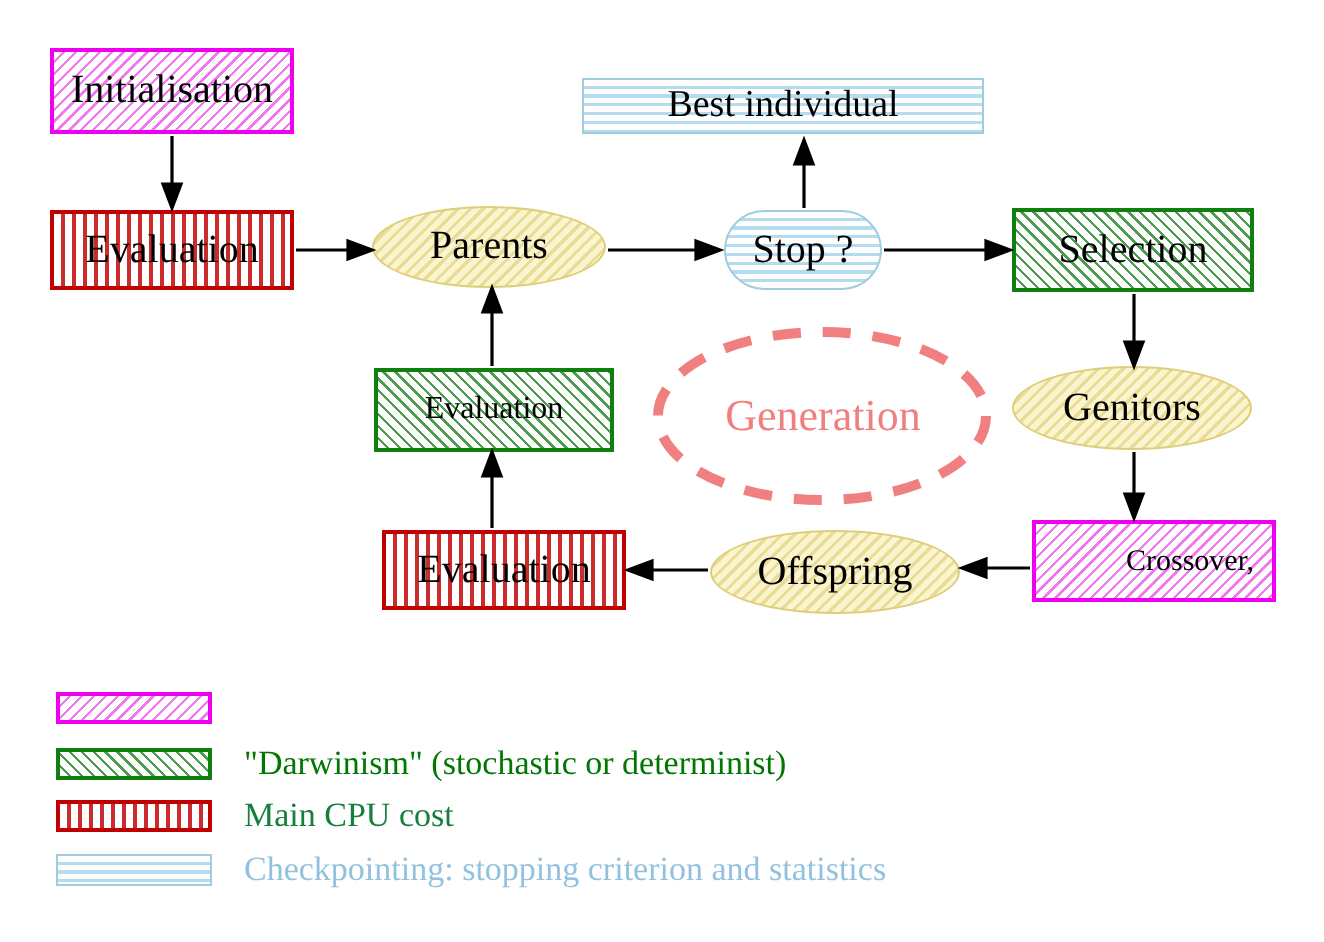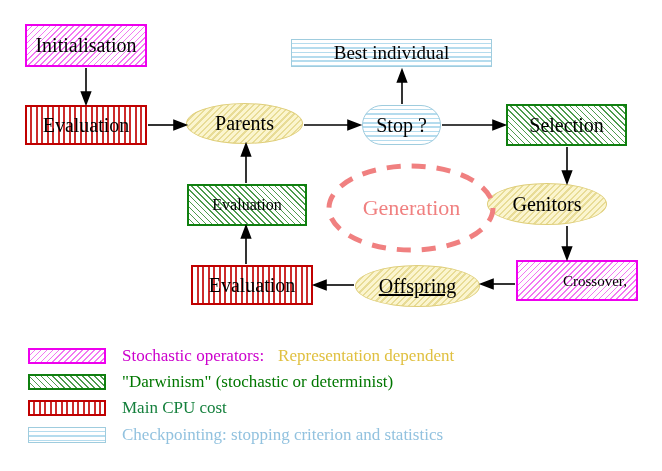--- a/index.html
+++ b/index.html
@@ -76,29 +76,29 @@
 </div>
 
 <div class="node p-green" style="left:506px;top:104px;width:121px;height:42px;">
   <span>Selection</span>
 </div>
 
 <div class="node p-green" style="left:187px;top:184px;width:120px;height:42px;font-size:16px;">
   <span>Evaluation</span>
 </div>
 
-<div class="node p-yellow" style="left:487px;top:183px;width:120px;height:42px;">
+<div class="node p-yellow" style="left:506px;top:183px;width:120px;height:42px;">
   <span>Genitors</span>
 </div>
 
 <div class="node p-magenta small-text" style="left:516px;top:260px;width:122px;height:41px;flex-direction:column;">
   <span>Crossover,</span>
 </div>
 
-<div class="node p-yellow" style="left:355px;top:265px;width:125px;height:42px;text-decoration:underline;">
+<div class="node p-yellow" style="left:355px;top:265px;width:125px;height:42px;">
   <span>Offspring</span>
 </div>
 
 <div class="node p-red" style="left:191px;top:265px;width:122px;height:40px;">
   <span>Evaluation</span>
 </div>
 
 <div class="generation-label">
   <span>Generation</span>
 </div>
@@ -149,23 +149,20 @@
     </g>
     <g>
       <line x1="246" y1="183" x2="246" y2="155"></line>
         <polygon points="246,144 241.5,156 250.5,156"></polygon>
     </g>
   </g>
 </svg>
 
 <div class="legend-row" style="top:346px;">
   <div class="swatch p-magenta"></div>
-  <div class="legend-text">
-    <span class="t-magenta">Stochastic operators:</span><span class="t-gold">Representation dependent</span>
-  </div>
 </div>
 
 <div class="legend-row" style="top:372px;">
   <div class="swatch p-green"></div>
   <div class="legend-text">
     <span class="t-green">"Darwinism" (stochastic or determinist)</span>
   </div>
 </div>
 
 <div class="legend-row" style="top:398px;">

